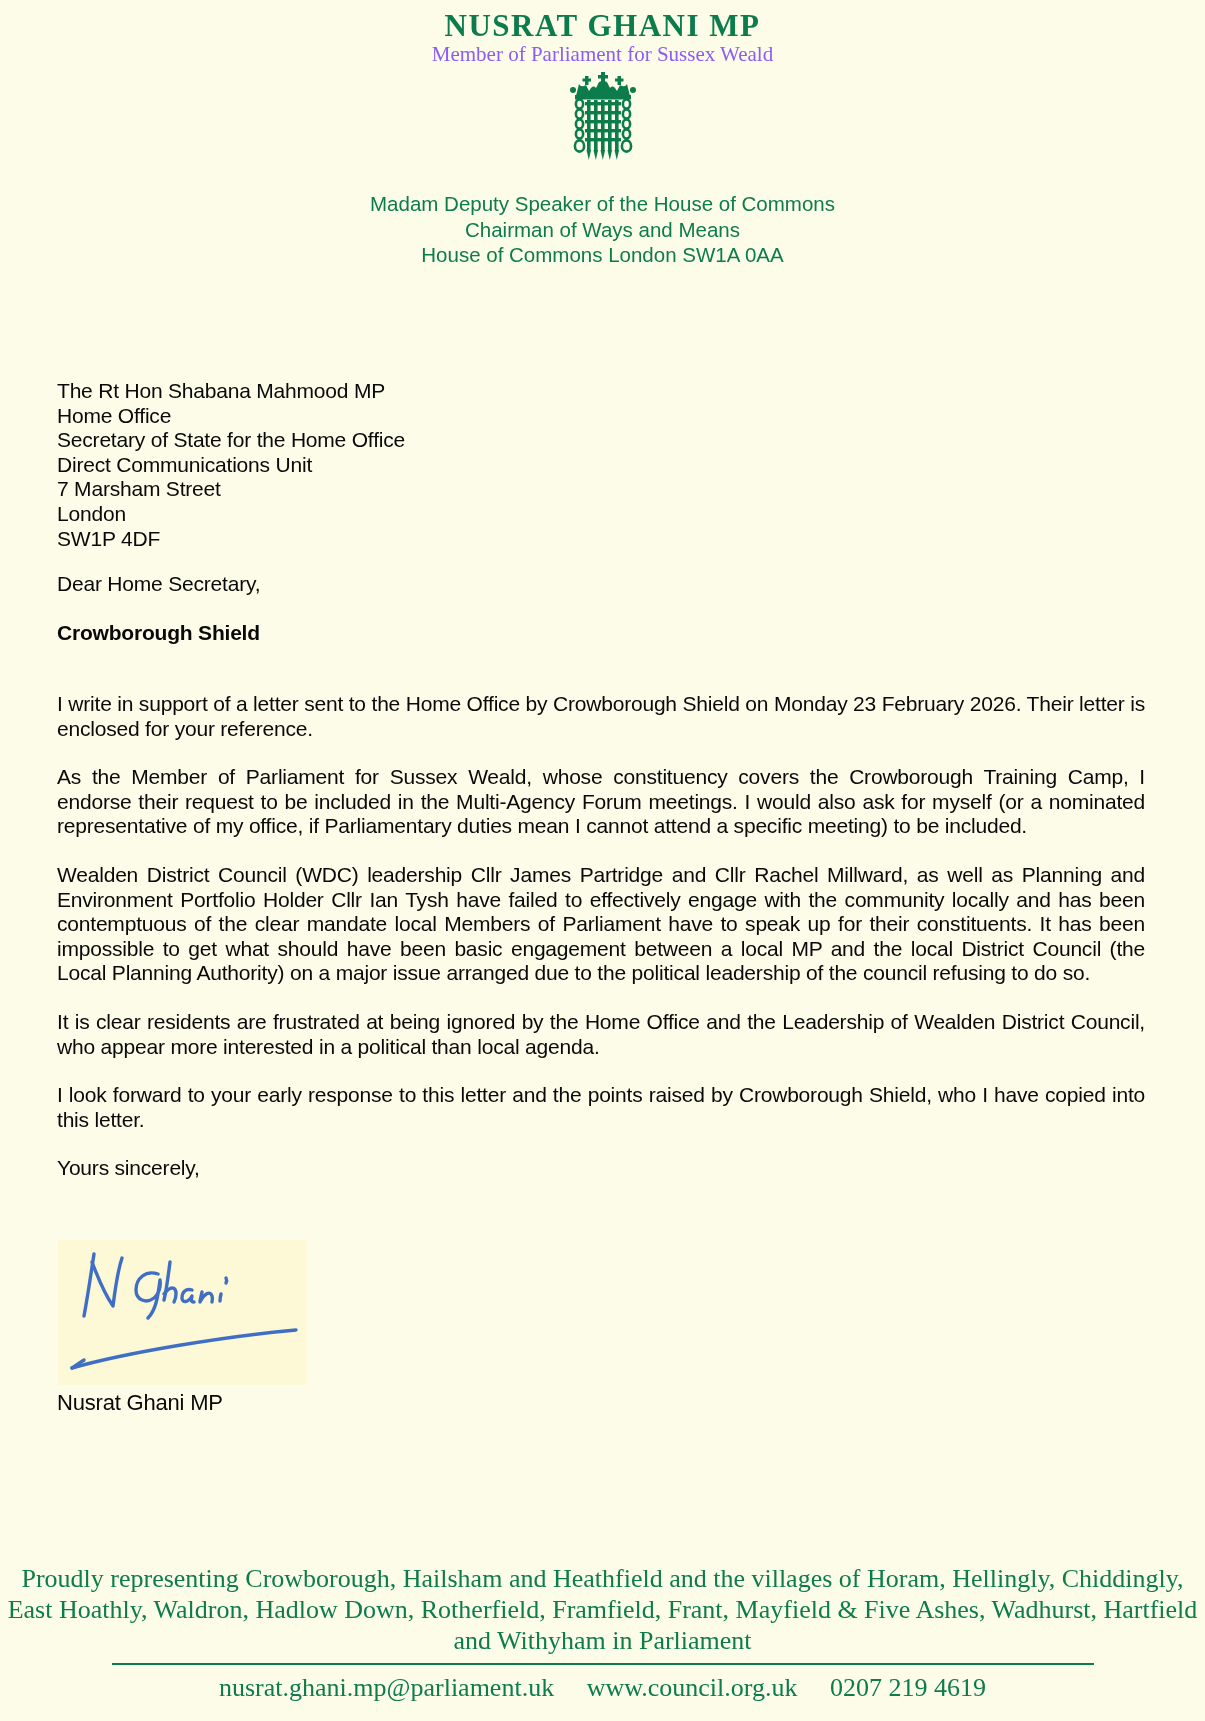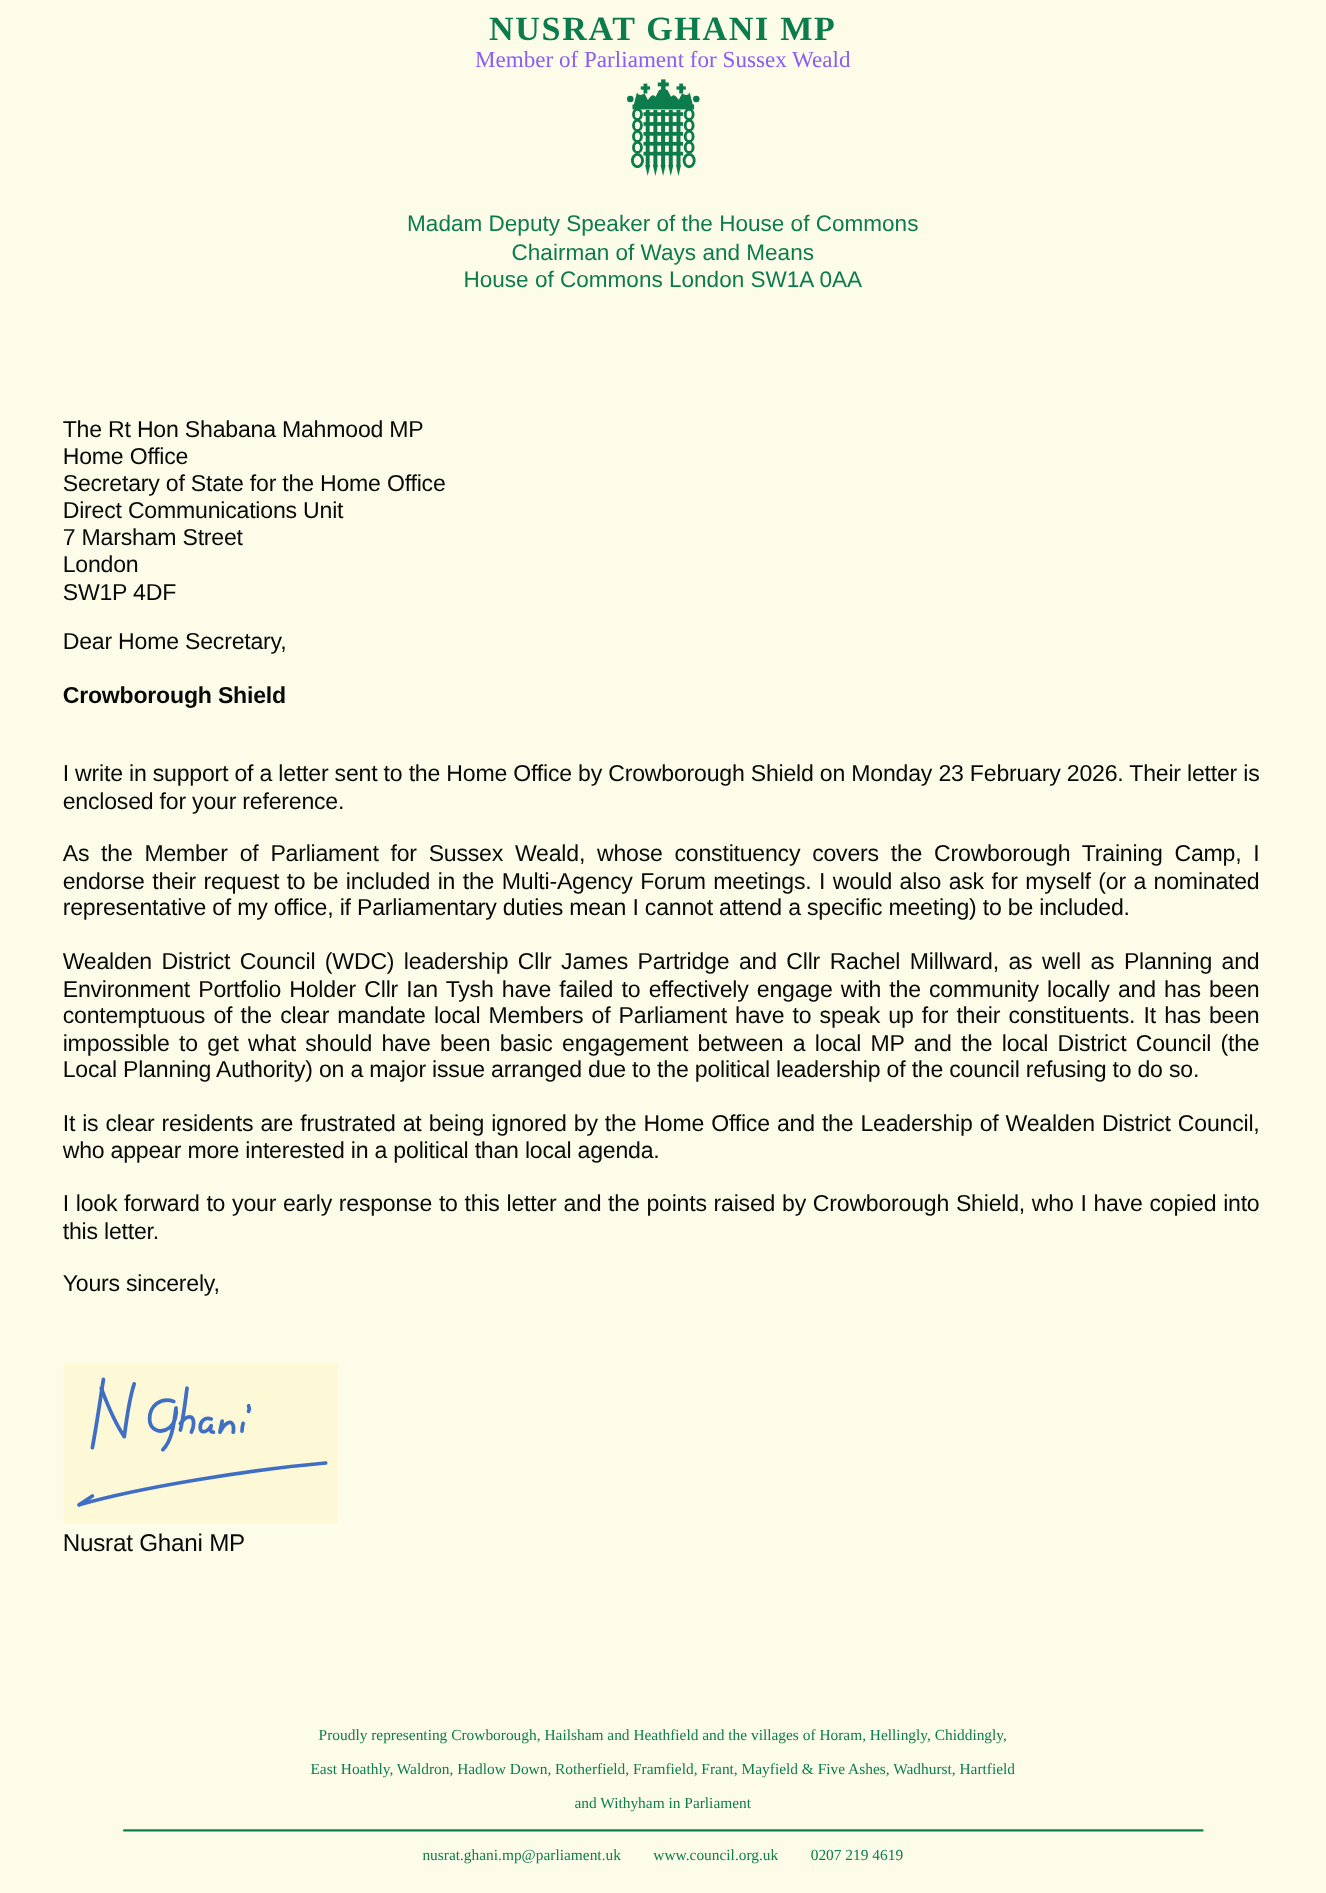--- a/index.html
+++ b/index.html
@@ -70,21 +70,21 @@
   }
   .signatory{
     position:absolute;top:1390px;left:57px;
     font-size:22px;letter-spacing:-0.2px;
   }
   
   .footer{
     position:absolute;top:1563px;left:0;right:0;
     text-align:center;
     font-family:"Liberation Serif","DejaVu Serif",serif;
-    font-size:14px;line-height:31px;color:#0d7c4c;
+    font-size:26px;line-height:31px;color:#0d7c4c;
   }
   .footer-rule{
     width:982px;height:2px;background:#0d7c4c;
     margin:7px auto 7px auto;border:none;
   }
   .contact span{display:inline-block;margin:0 13px;}
 </style>
 </head>
 <body>
 

